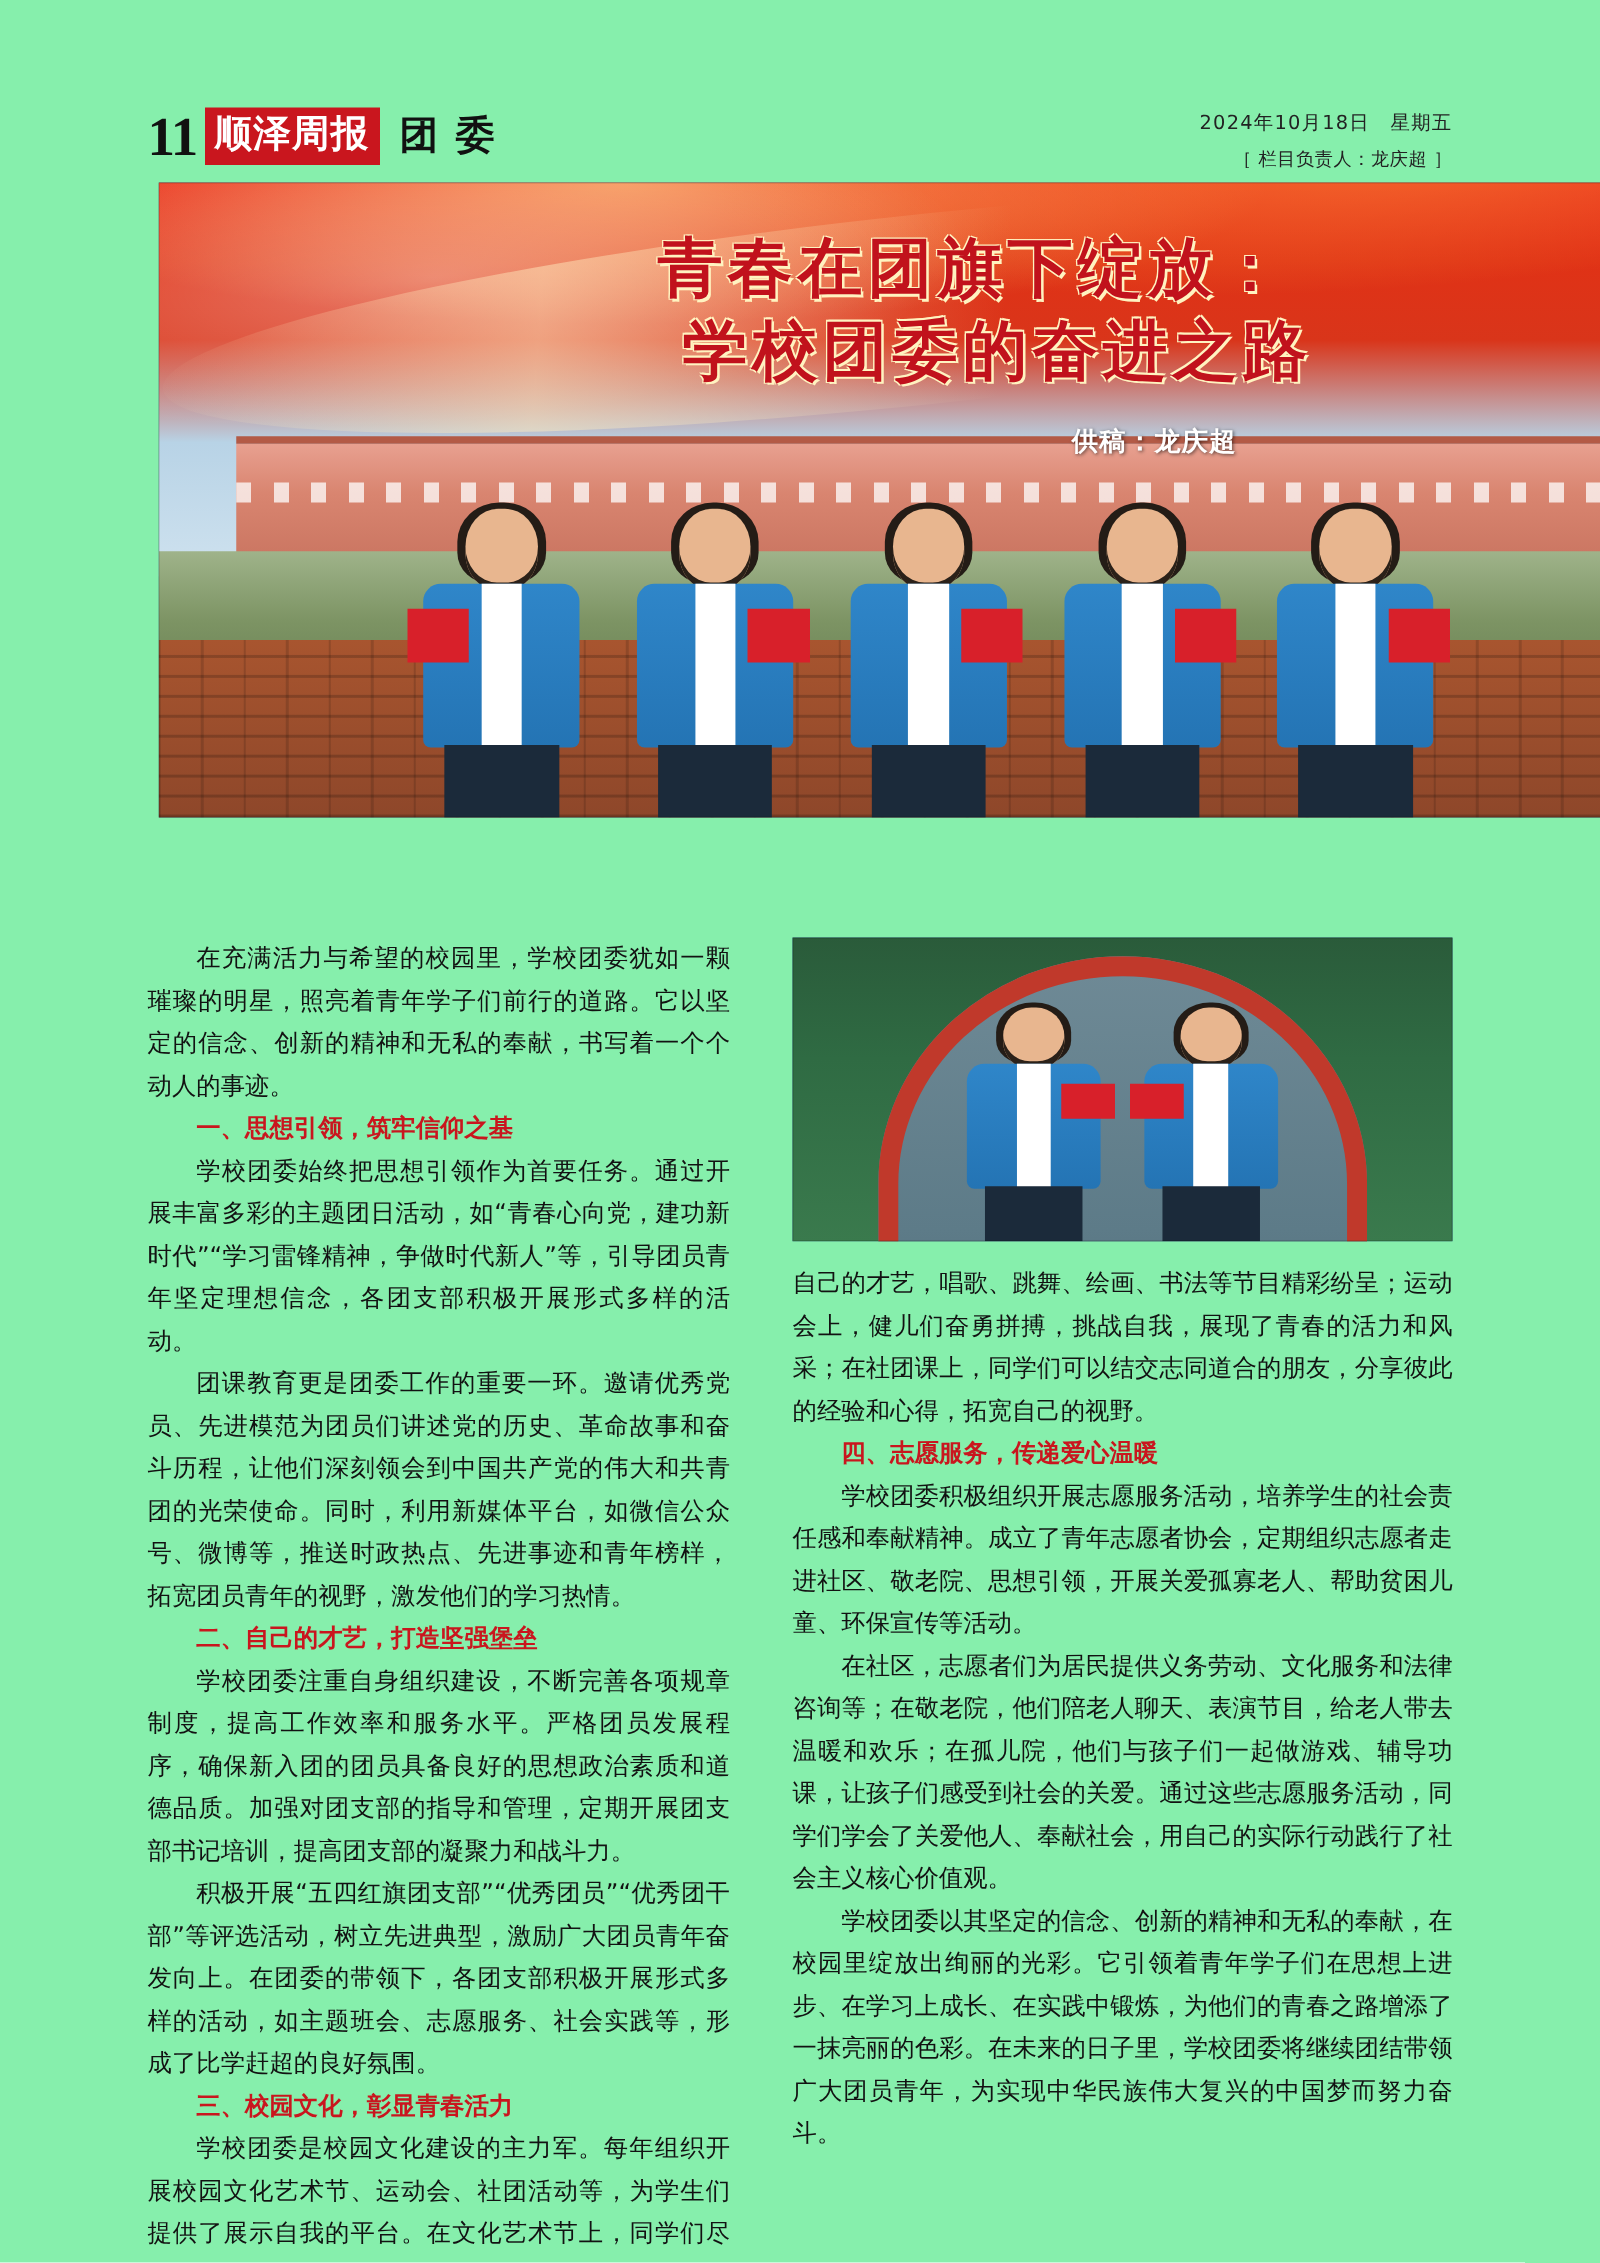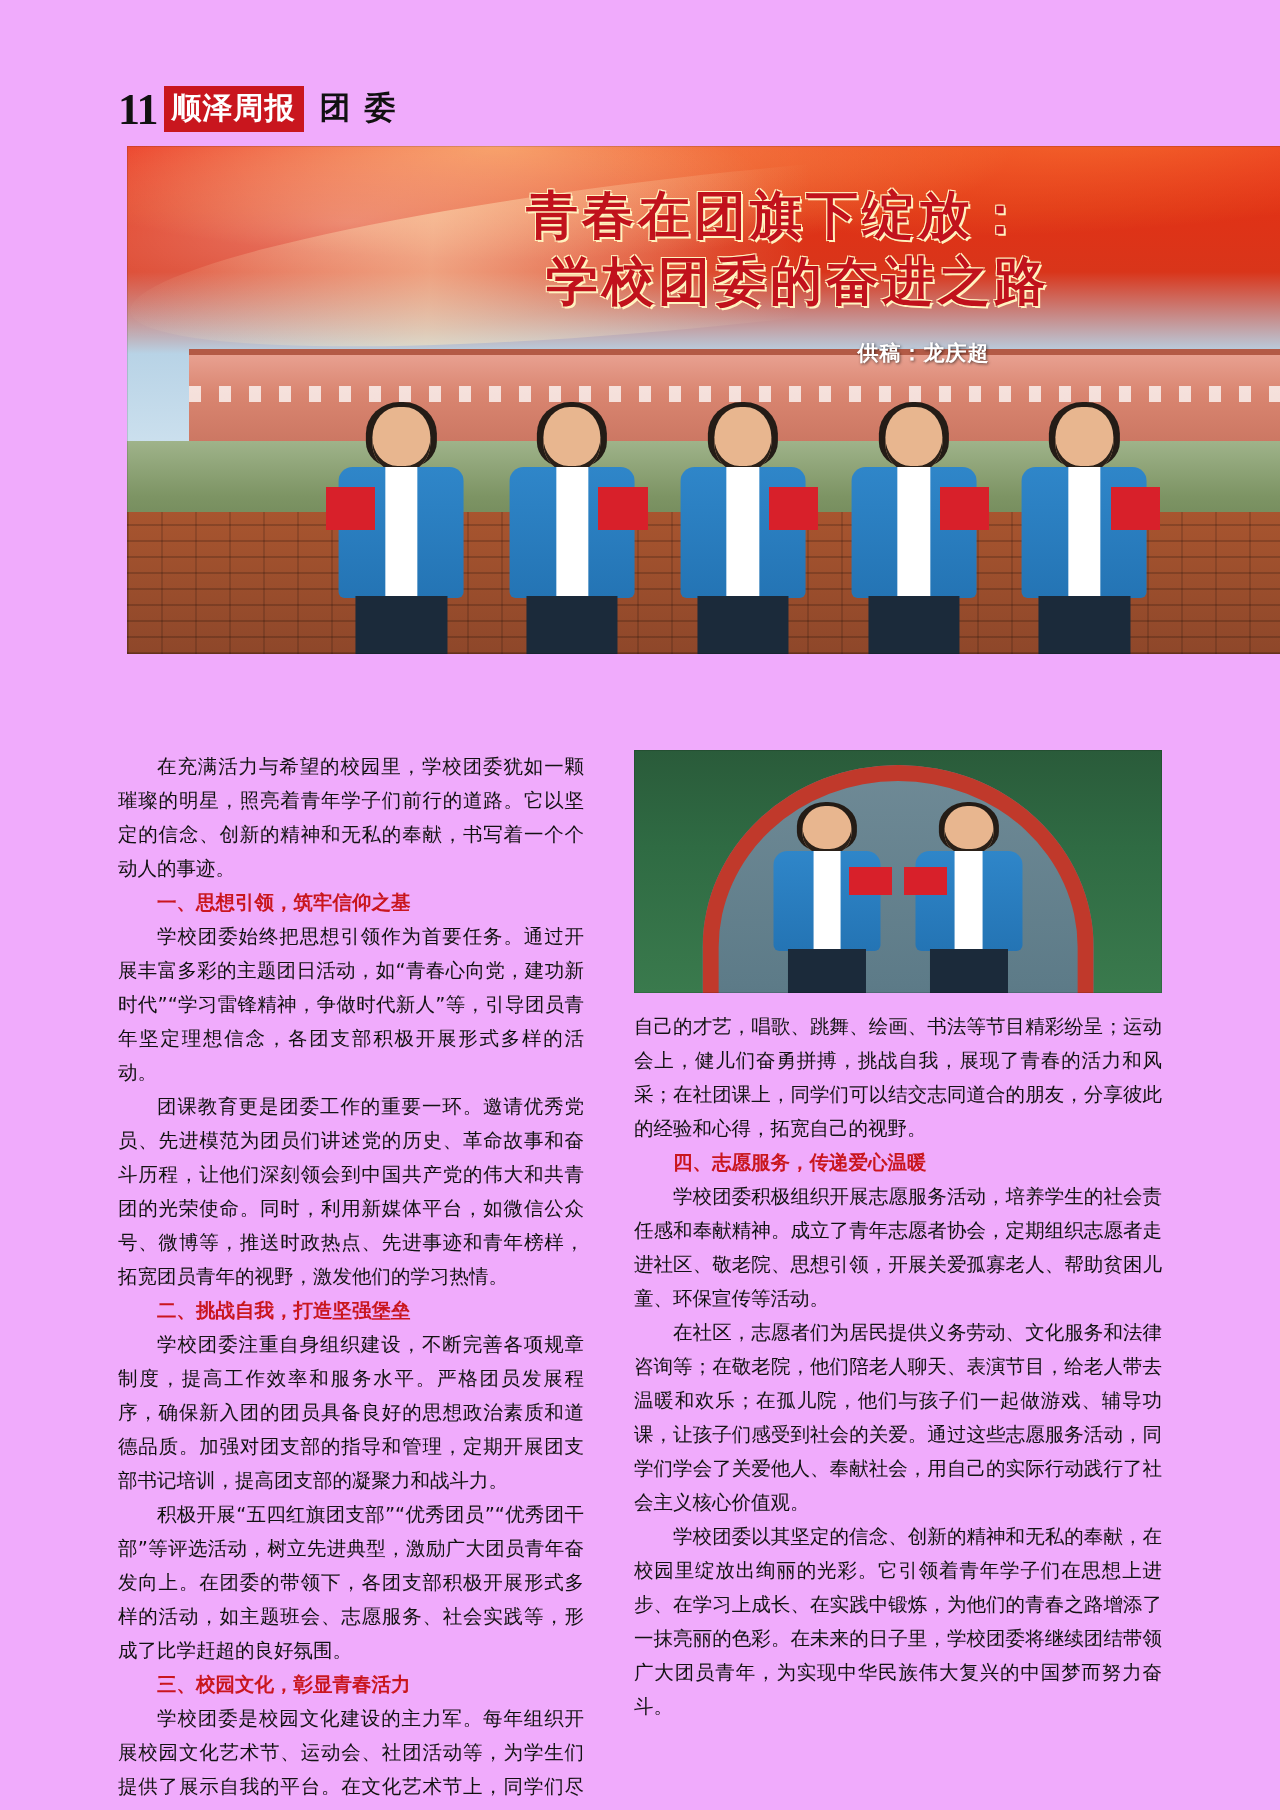--- a/index.html
+++ b/index.html
@@ -13,21 +13,21 @@
     font-family: "Liberation Serif", "DejaVu Serif", serif;
     color: #1a1a1a;
     position: relative;
     overflow: hidden;
   }
   .page {
     position: absolute;
     left: 0; top: 0;
     width: 1280px;
     height: 1810px;
-    background: #f0abfc;
+    background: #86efac;
   }
 
   
   .masthead {
     position: absolute;
     left: 118px;
     top: 86px;
     width: 1044px;
     height: 58px;
   }
@@ -320,20 +320,24 @@
 </head>
 <body>
 
 <div class="page">
 
   <div class="masthead">
     <div class="mh-left">
       <div class="page-num">11</div>
       <div class="paper-logo">顺泽周报</div>
       <div class="section-name">团委</div>
+    </div>
+    <div class="mh-right">
+      <div class="mh-date">2024年10月18日　星期五</div>
+      <div class="mh-editor">［ 栏目负责人：龙庆超 ］</div>
     </div>
   </div>
 
   <div class="hero">
     <div class="hero-sky"></div>
     <div class="hero-ribbon"></div>
     <div class="hero-ribbon2"></div>
     <div class="hero-building"></div>
     <div class="hero-ground"></div>
     <div class="hero-wall"></div>
@@ -402,21 +406,21 @@
       </div>
     </div>
     <div class="photo2-edge"></div>
   </div>
 
   <div class="col" id="col-left">
     <p>在充满活力与希望的校园里，学校团委犹如一颗璀璨的明星，照亮着青年学子们前行的道路。它以坚定的信念、创新的精神和无私的奉献，书写着一个个动人的事迹。</p>
     <h3>一、思想引领，筑牢信仰之基</h3>
     <p>学校团委始终把思想引领作为首要任务。通过开展丰富多彩的主题团日活动，如“青春心向党，建功新时代”“学习雷锋精神，争做时代新人”等，引导团员青年坚定理想信念，各团支部积极开展形式多样的活动。</p>
     <p>团课教育更是团委工作的重要一环。邀请优秀党员、先进模范为团员们讲述党的历史、革命故事和奋斗历程，让他们深刻领会到中国共产党的伟大和共青团的光荣使命。同时，利用新媒体平台，如微信公众号、微博等，推送时政热点、先进事迹和青年榜样，拓宽团员青年的视野，激发他们的学习热情。</p>
-    <h3>二、挑战自我，打造坚强堡垒</h3>
+    <h3>二、自己的才艺，打造坚强堡垒</h3>
     <p>学校团委注重自身组织建设，不断完善各项规章制度，提高工作效率和服务水平。严格团员发展程序，确保新入团的团员具备良好的思想政治素质和道德品质。加强对团支部的指导和管理，定期开展团支部书记培训，提高团支部的凝聚力和战斗力。</p>
     <p>积极开展“五四红旗团支部”“优秀团员”“优秀团干部”等评选活动，树立先进典型，激励广大团员青年奋发向上。在团委的带领下，各团支部积极开展形式多样的活动，如主题班会、志愿服务、社会实践等，形成了比学赶超的良好氛围。</p>
     <h3>三、校园文化，彰显青春活力</h3>
     <p>学校团委是校园文化建设的主力军。每年组织开展校园文化艺术节、运动会、社团活动等，为学生们提供了展示自我的平台。在文化艺术节上，同学们尽情展示</p>
   </div>
 
   <div class="col" id="col-right">
     <p style="text-indent:0">自己的才艺，唱歌、跳舞、绘画、书法等节目精彩纷呈；运动会上，健儿们奋勇拼搏，挑战自我，展现了青春的活力和风采；在社团课上，同学们可以结交志同道合的朋友，分享彼此的经验和心得，拓宽自己的视野。</p>
     <h3>四、志愿服务，传递爱心温暖</h3>
     <p>学校团委积极组织开展志愿服务活动，培养学生的社会责任感和奉献精神。成立了青年志愿者协会，定期组织志愿者走进社区、敬老院、思想引领，开展关爱孤寡老人、帮助贫困儿童、环保宣传等活动。</p>

